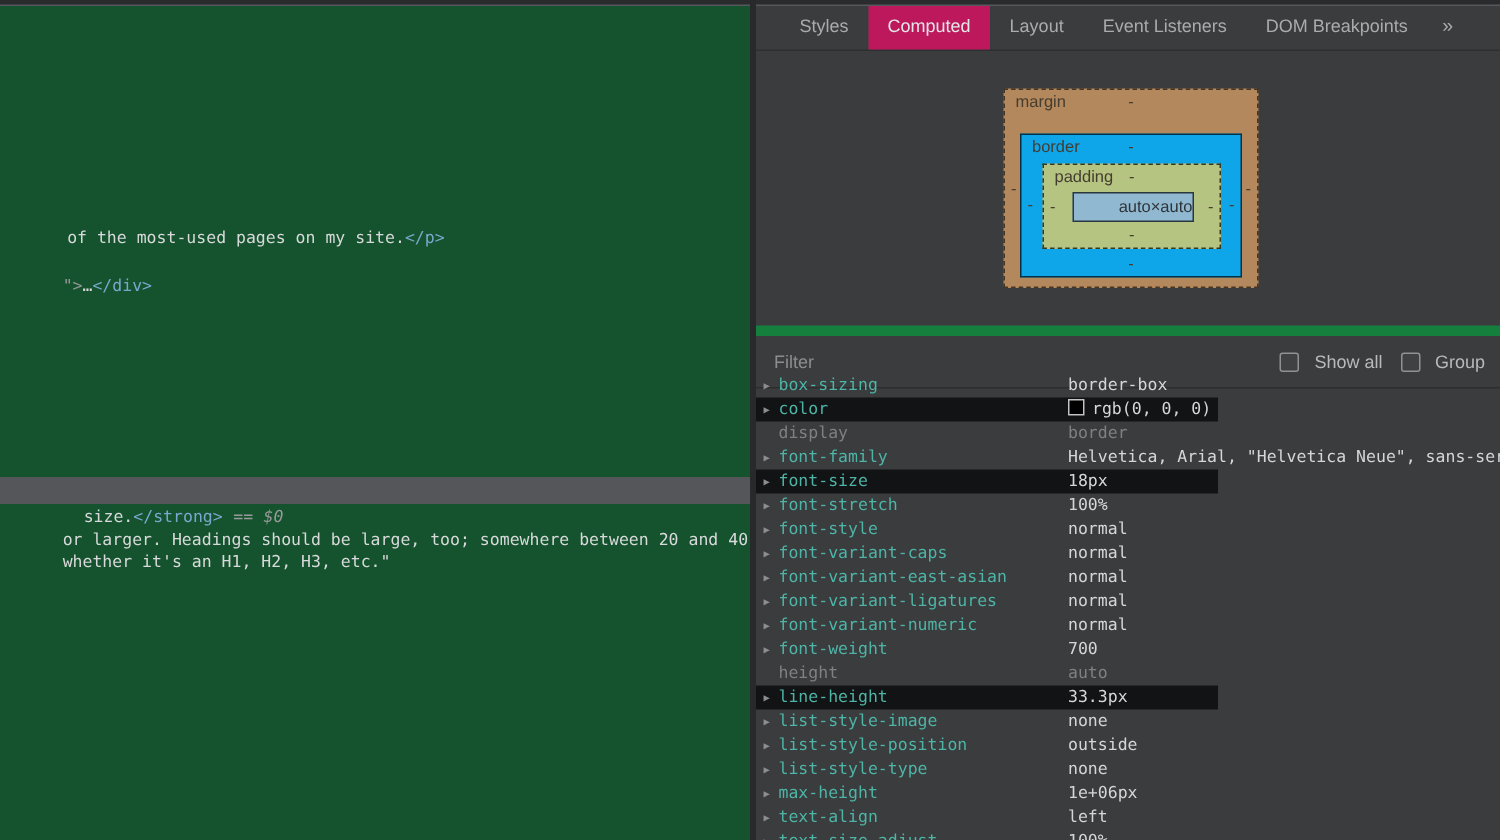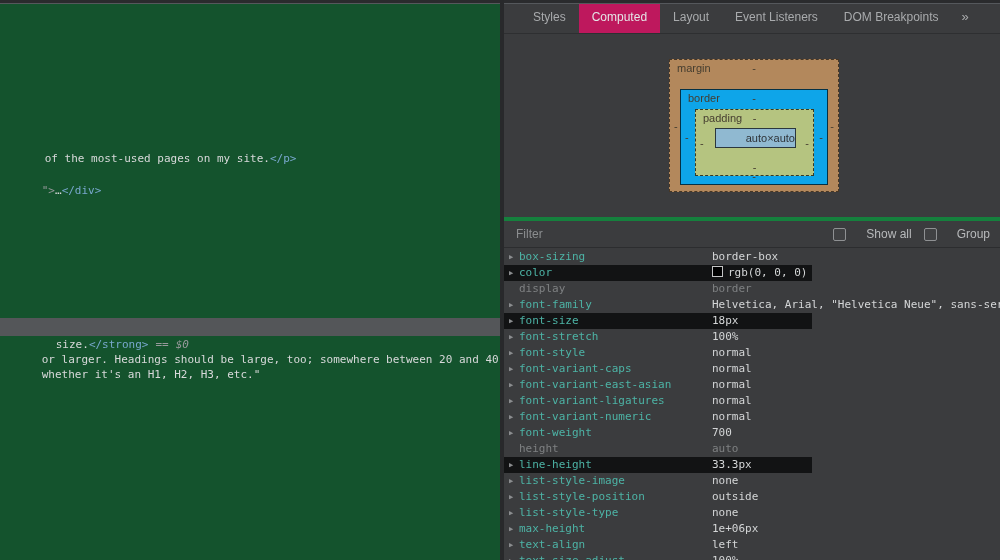--- a/index.html
+++ b/index.html
@@ -36,39 +36,39 @@
   .tab.selected { background:#be185d; color:#e4e5e6; }
   .more-tabs { display:flex; align-items:center; padding:0 10px; font-size:13px; color:#a9abad; }
 
   
   .box-model-section { position:absolute; top:34px; left:0; width:496px; height:183px; }
   .bm-box { box-sizing:border-box; position:absolute; font-size:11px; color:#453d2f; }
   .bm-margin  { left:165px; top:25px; width:170px; height:133px; background:#b3885c;
     border:1px dashed rgba(0,0,0,.6);text-decoration:underline; }
   .bm-border  { left:10px; top:17px; width:148px; height:96px; background:#0ea5e9;
     border:1px solid rgba(0,0,0,.7);margin-top:12px; }
-  .bm-padding { left:14px; top:19px; width:119px; height:67px; background:#b5c480;
+  .bm-padding { left:14px; top:19px; width:119px; height:57px; background:#b5c480;
     border:1px dashed rgba(0,0,0,.7); }
   .bm-content { left:19px; top:18px; width:81px; height:20px; background:#90b9d1;
     border:1px solid rgba(0,0,0,.7); display:flex; align-items:center; justify-content:flex-end;
     color:#2e3338; }
   .bm-label  { position:absolute; left:7px; top:2px; }
   .dash-top    { position:absolute; top:2px; left:0; right:0; text-align:center; }
   .dash-bottom { position:absolute; bottom:2px; left:0; right:0; text-align:center; }
   .dash-left   { position:absolute; left:4px; top:50%; transform:translateY(-50%); }
   .dash-right  { position:absolute; right:4px; top:50%; transform:translateY(-50%); }
 
   
-  .filter-bar { position:absolute; top:217px; left:0; width:496px; height:31px;
-    box-sizing:border-box; border-top:4px solid #15803d; border-bottom:1px solid #2c2d2f;
+  .filter-bar { position:absolute; top:217px; left:0; width:496px; height:42px;
+    box-sizing:border-box; border-top:7px solid #15803d; border-bottom:1px solid #2c2d2f;
     display:flex; align-items:center; padding:0 10px; }
   .filter-input { flex:1; background:transparent; border:none; outline:none;
     color:#cfd0d1; font-size:12px; font-family:"Liberation Sans", sans-serif; min-width:0; }
   .filter-input::placeholder { color:#8b8d8f; }
-  .checkbox-group { display:flex; align-items:center; gap:20px; color:#b7b9bb;
+  .checkbox-group { display:flex; align-items:center; gap:10px; color:#b7b9bb;
     font-size:12px; white-space:nowrap; margin-left:12px; }
   .checkbox { width:11px; height:11px; border:1px solid #8f9193; border-radius:2px;
     background:#404143; flex:0 0 auto; }
 
   
   .props-list { position:absolute; top:249px; left:0; width:496px; height:311px;
     font-family:"DejaVu Sans Mono", monospace; font-size:11px; overflow:hidden; }
   .prop-row { position:relative; height:16px; line-height:16px; }
   .hl-band { position:absolute; left:0; top:0; width:308px; height:16px; background:#121314; }
   .arrow { position:absolute; left:5px; top:0; color:#8b8d8f; font-size:7px; line-height:16px; }

